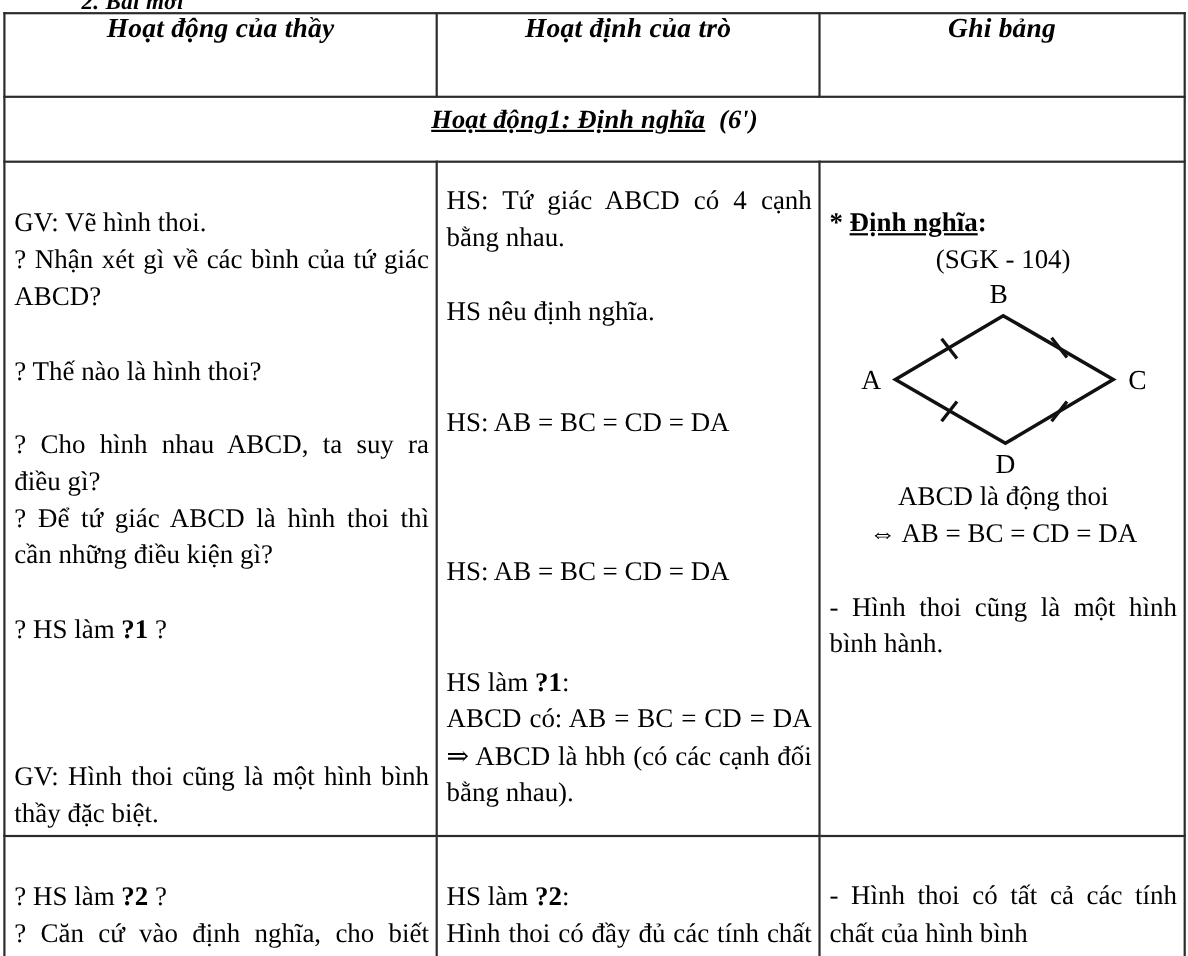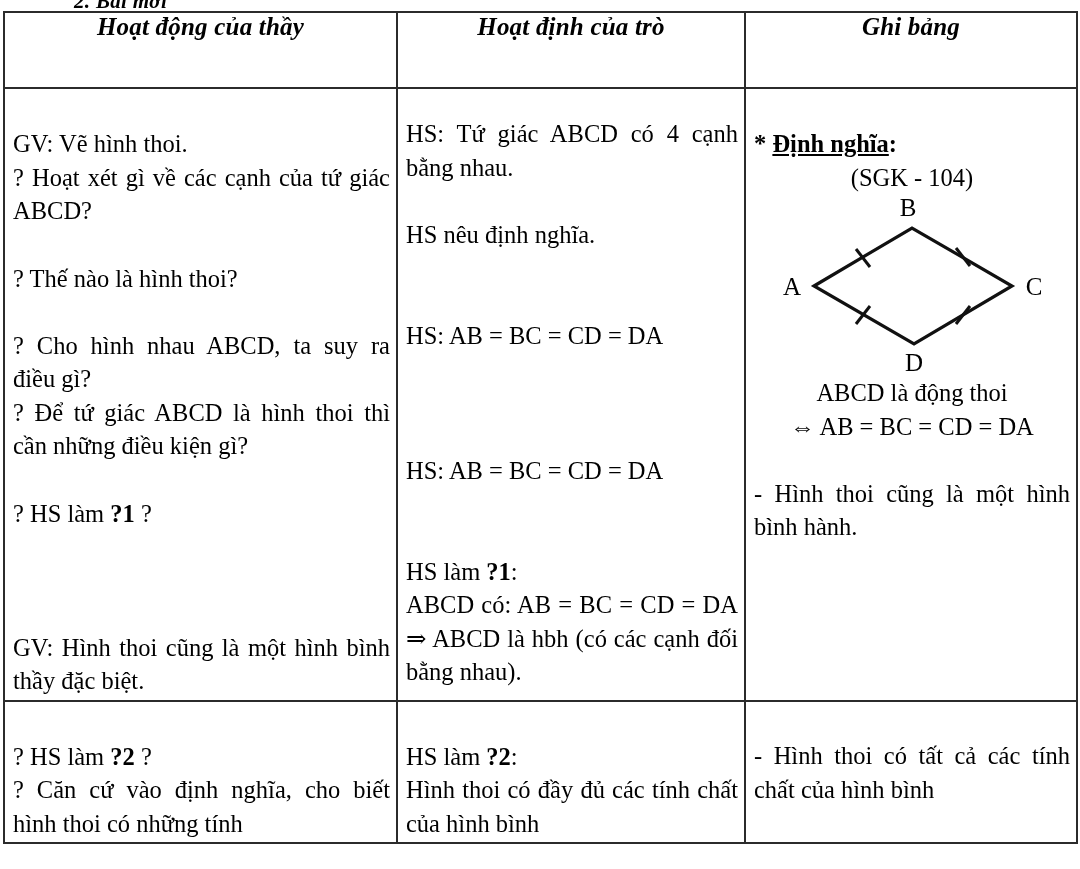--- a/index.html
+++ b/index.html
@@ -95,21 +95,21 @@
     text-align: justify;
     text-justify: inter-word;
   }
   .cell p.nj { text-align: left; margin-top: 34px; }
   .cell p.ctr { text-align: center; }
   .cell p.blank { height: 33.5px; }
   .b { font-weight: bold; }
   .ul { text-decoration: underline; text-underline-offset: 2px; }
 
   
-  .pt-col2 { padding-top: 28px; }
+  .pt-col2 { padding-top: 18px; }
 
   
   .figwrap {
     position: relative;
     width: 100%;
     height: 182px;
     margin: 0;
   }
   .figwrap svg {
     display: block;
@@ -140,27 +140,32 @@
         <span class="htxt">Hoạt động của thầy</span>
       </td>
       <td class="hdr">
         <span class="htxt">Hoạt định của trò</span>
       </td>
       <td class="hdr">
         <span class="htxt">Ghi bảng</span>
       </td>
     </tr>
 
+    <tr>
+      <td class="banner banner-1" colspan="3">
+        <span class="btxt"><span class="u">Hoạt động1: Định nghĩa</span>&nbsp;&nbsp;<span>(6')</span></span>
+      </td>
+    </tr>
 
     <tr>
 
       <td>
         <div class="cell">
           <p class="nj">GV: Vẽ hình thoi.</p>
-          <p>? Hoạt xét gì về các cạnh của tứ giác ABCD?</p>
+          <p>? Nhận xét gì về các bình của tứ giác ABCD?</p>
           <p class="nj">? Thế nào là hình thoi?</p>
           <p class="blank"></p>
           <p>? Cho hình nhau ABCD, ta suy ra điều gì?</p>
           <p>? Để tứ giác ABCD là hình thoi thì cần những điều kiện gì?</p>
           <p class="nj"><span>? HS làm </span><span class="b">?1</span><span> ?</span></p>
           <p class="blank"></p>
           <p class="blank"></p>
           <p class="blank"></p>
           <p>GV: Hình thoi cũng là một hình bình thầy đặc biệt.</p>
         </div>

